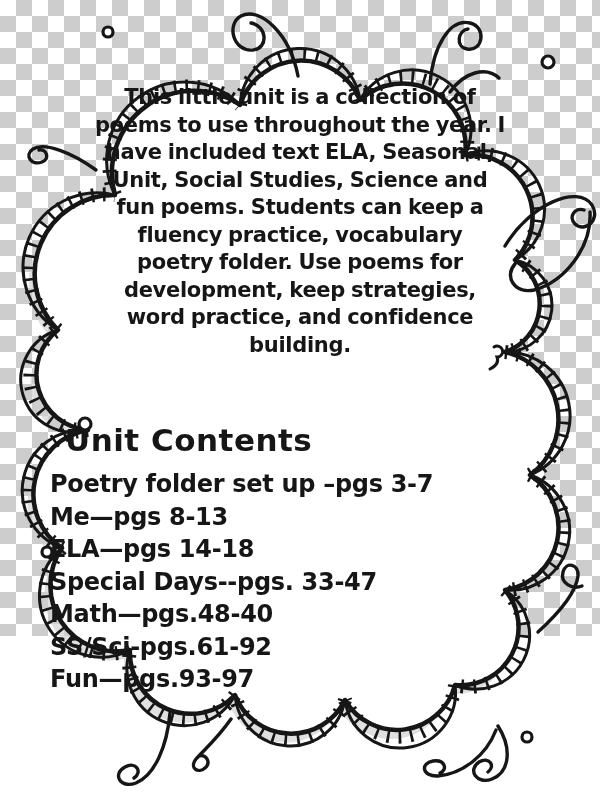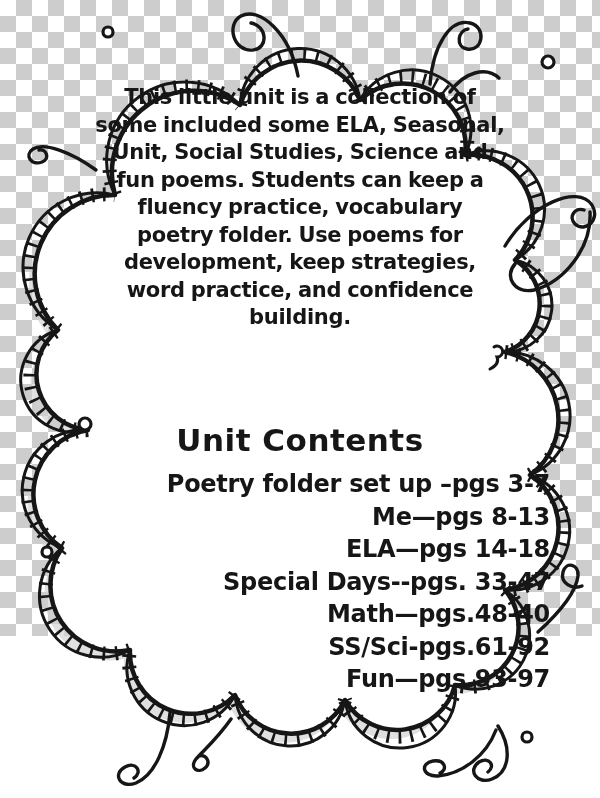--- a/index.html
+++ b/index.html
@@ -10,25 +10,25 @@
     background-image:conic-gradient(#cdcdcd 0 25%, #ffffff 0 50%, #cdcdcd 0 75%, #ffffff 0);
     background-size:32px 32px;
   }
   .doodle{position:absolute;left:0;top:0;}
   .text-layer{position:absolute;left:0;top:0;width:600px;height:798px;color:#161616;}
   .intro{
     position:absolute;top:84px;left:62px;width:476px;text-align:center;
     font-weight:700;font-size:21px;line-height:27.5px;letter-spacing:-0.3px;word-spacing:-1px;
   }
   .unit-title{
-    position:absolute;top:422px;left:65px;width:470px;text-align:center;
+    position:absolute;top:422px;left:65px;width:470px;text-align:left;
     font-weight:700;font-size:31px;letter-spacing:0.5px;
   }
   .toc{
-    position:absolute;top:468px;left:50px;width:500px;text-align:right;
+    position:absolute;top:468px;left:50px;width:500px;text-align:left;
     font-weight:700;font-size:24px;line-height:32.5px;letter-spacing:-0.3px;
   }
 </style>
 </head>
 <body>
 
 <div class="page">
 
   <svg class="doodle" width="600" height="798" viewBox="0 0 600 798" aria-hidden="true">
     <defs>
@@ -107,21 +107,22 @@
       <circle cx="548" cy="62" r="6"></circle>
       <circle cx="85" cy="424" r="6"></circle>
       <circle cx="47" cy="552" r="5"></circle>
       <circle cx="527" cy="737" r="5"></circle>
     </g>
   </svg>
 
   <div class="text-layer">
     <div class="intro">
       <div>This little unit is a collection of</div>
-      <div>some included some ELA, Seasonal,</div>
+      <div>poems to use throughout the year. I</div>
+      <div>have included text ELA, Seasonal,</div>
       <div>Unit, Social Studies, Science and</div>
       <div>fun poems. Students can keep a</div>
       <div>fluency practice, vocabulary</div>
       <div>poetry folder.  Use poems for</div>
       <div>development, keep strategies,</div>
       <div>word practice, and confidence</div>
       <div>building.</div>
     </div>
 
     <div class="unit-title">Unit Contents</div>

